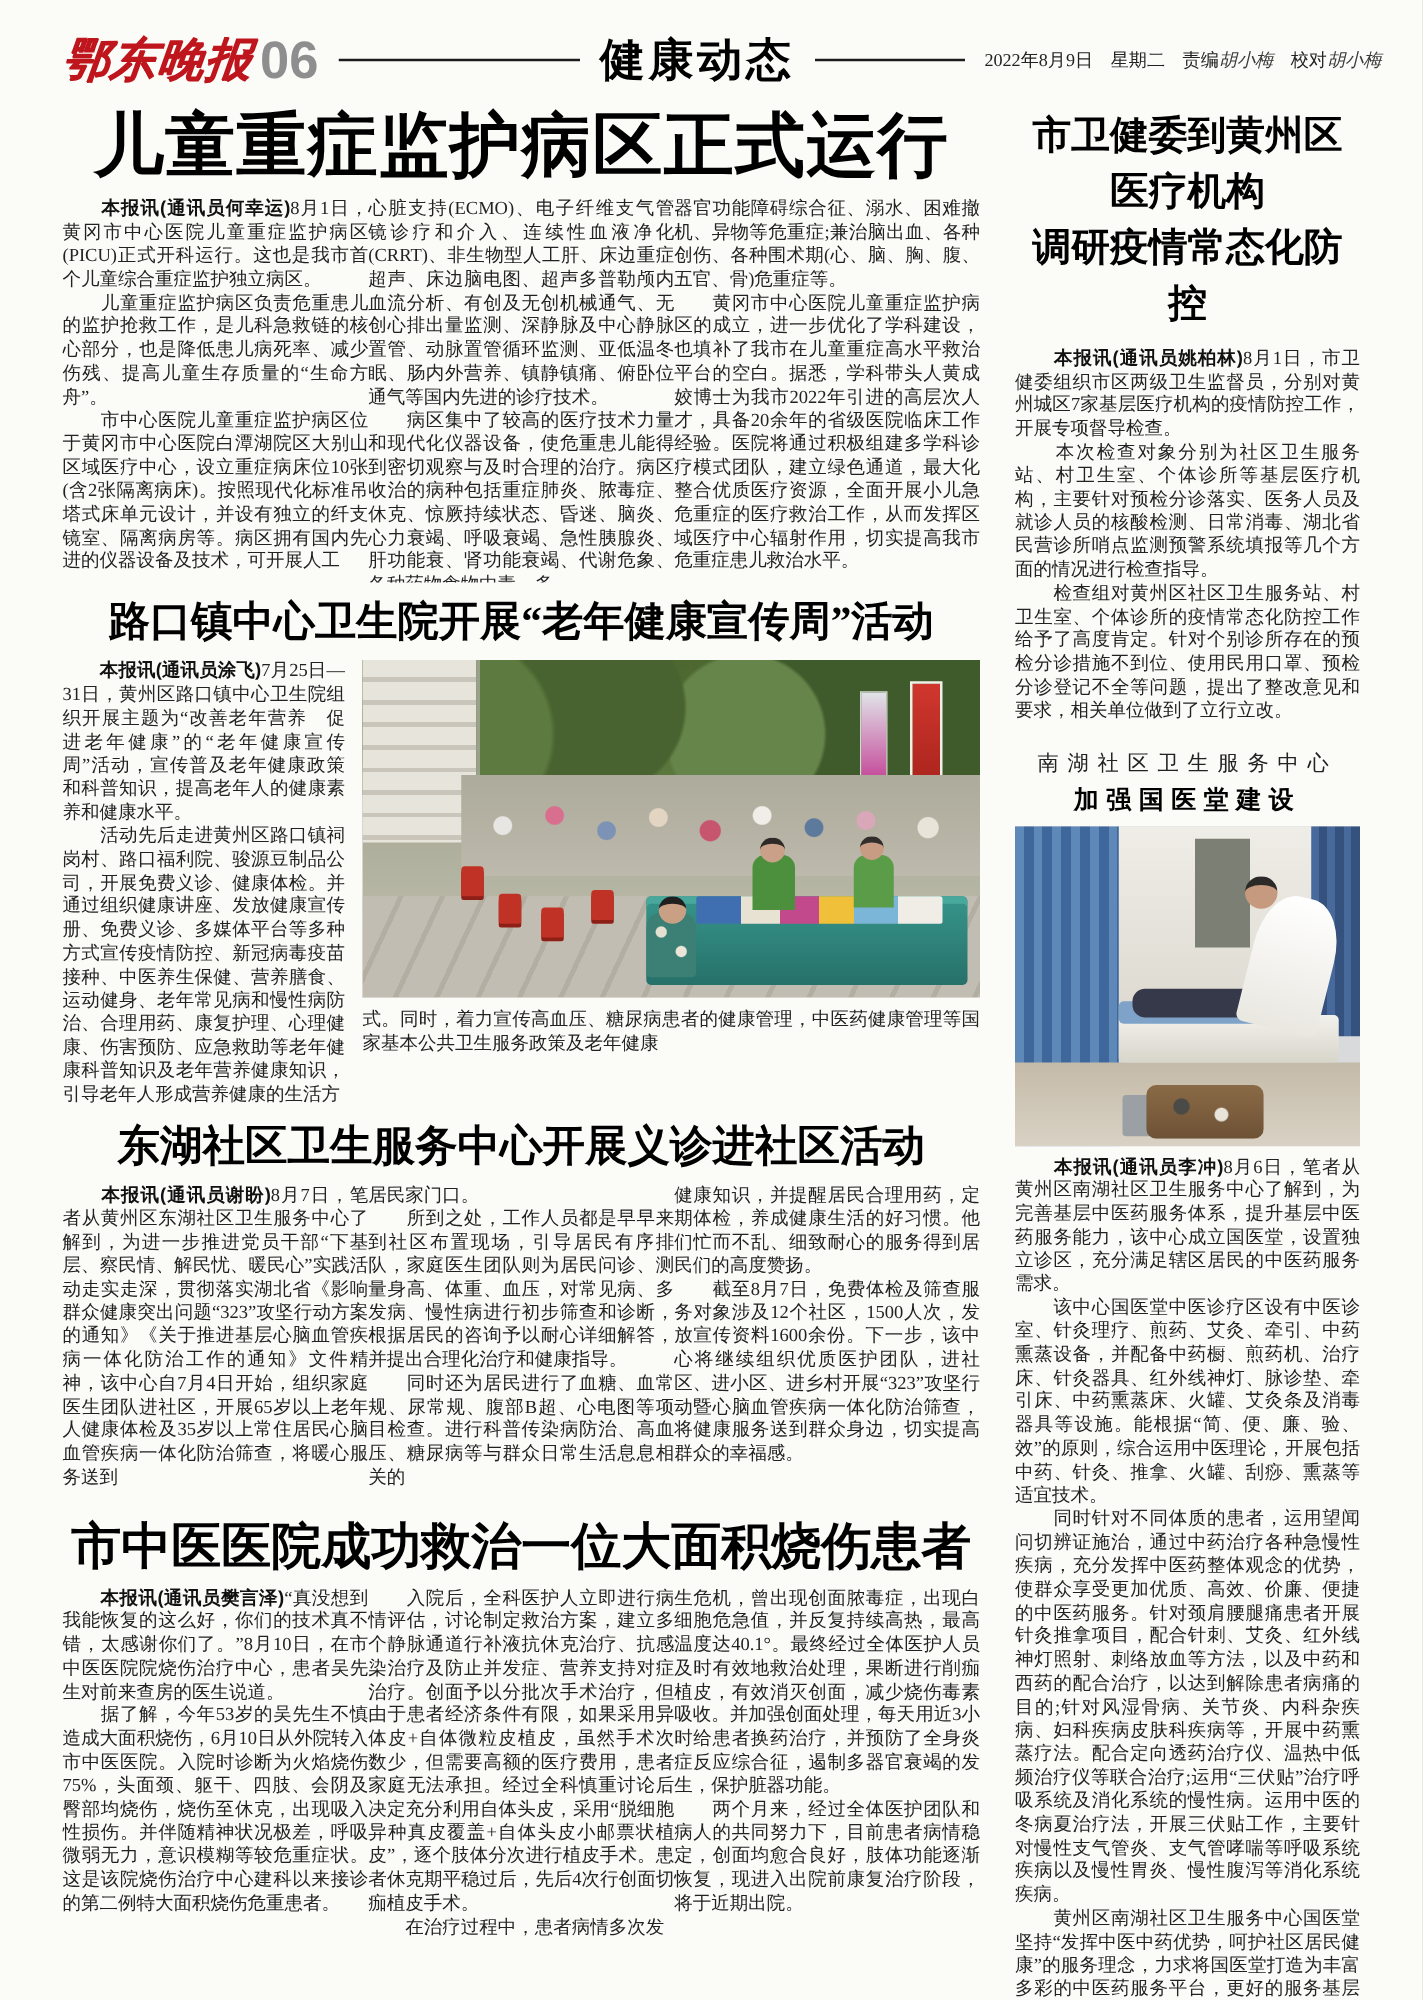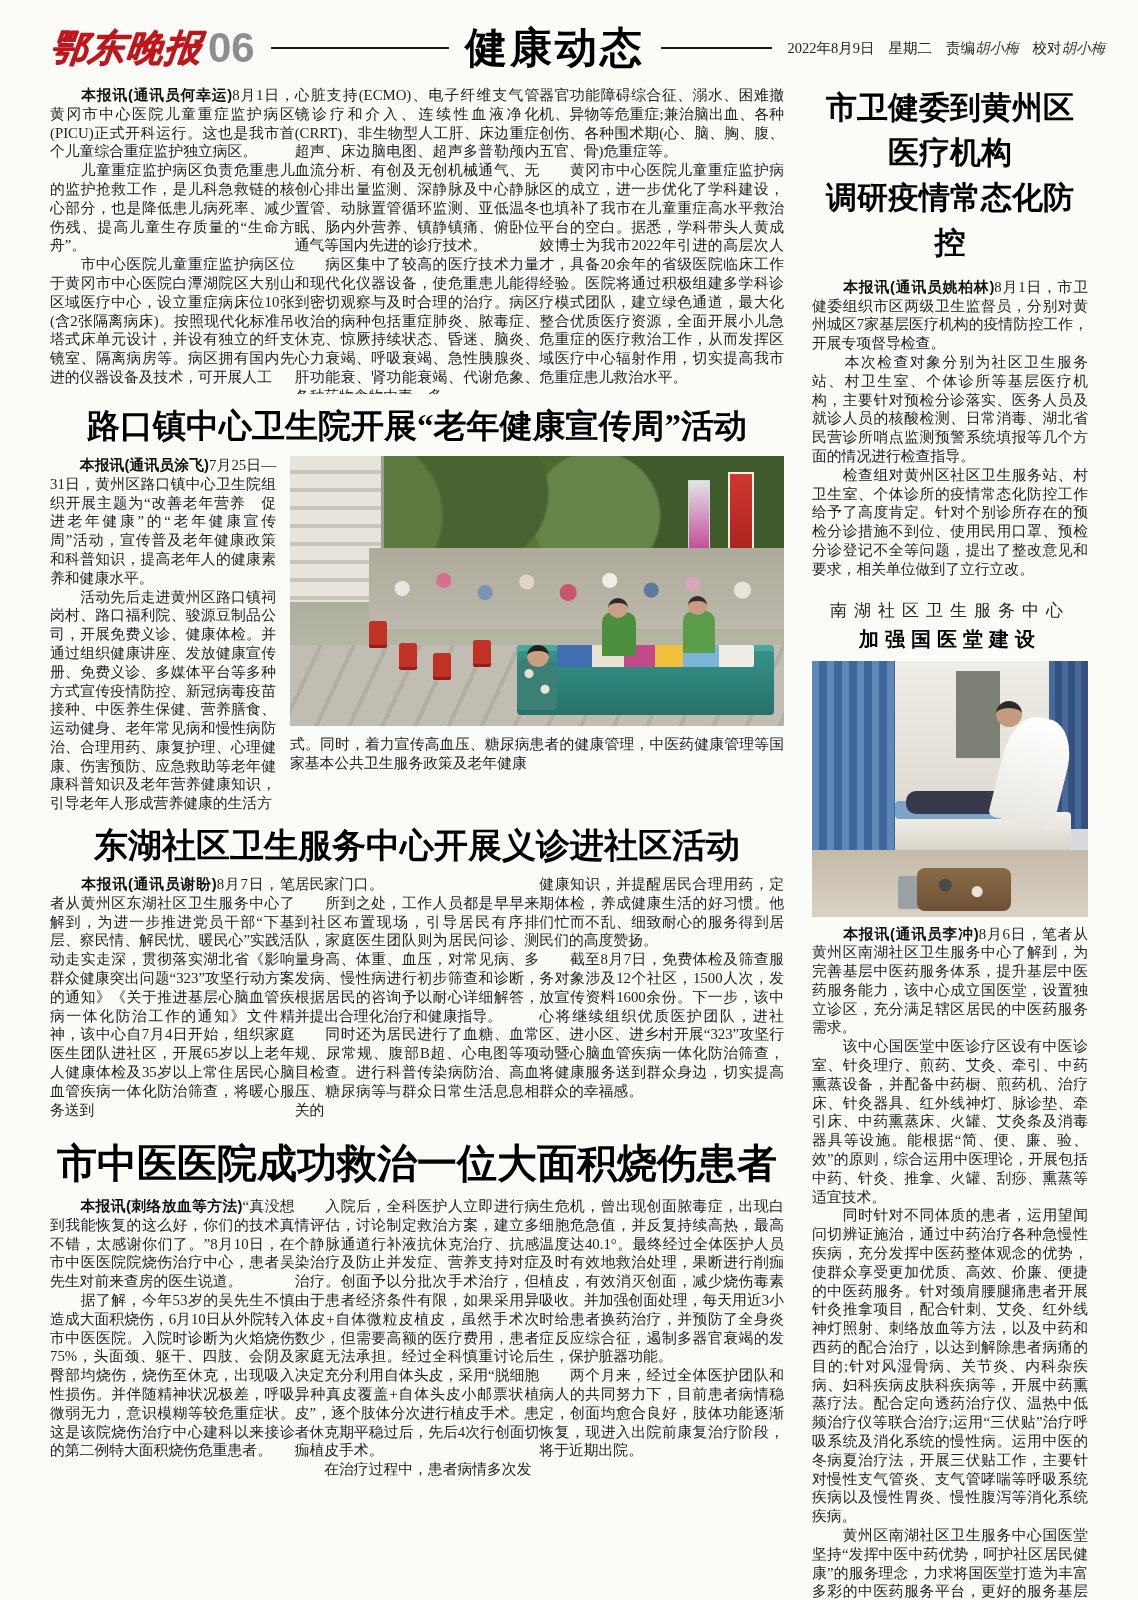--- a/index.html
+++ b/index.html
@@ -20,21 +20,21 @@
     white-space:nowrap;
   }
   .pageno {
     font-family:"Liberation Sans","DejaVu Sans",sans-serif;
     font-size:42px; font-weight:700; color:#8e8e8e; margin-left:6px; line-height:1;
   }
   .mast-rule { height:2px; background:#1c1c1c; flex:1; margin:0 16px; }
   .mast-rule.short { flex:0.62; }
   .section-title {
     font-family:"Liberation Sans","DejaVu Sans",sans-serif;
-    font-size:42px; font-weight:900; letter-spacing:3px; color:#000;
+    font-size:36px; font-weight:900; letter-spacing:3px; color:#000;
     white-space:nowrap; line-height:1;
   }
   .dateinfo { font-size:14.5px; color:#222; white-space:nowrap; display:flex; align-items:baseline; gap:14px; }
   .dateinfo .names { font-style:italic; color:#3a3a3a; }
   
   .content { display:grid; grid-template-columns:734px 276px; column-gap:28px; }
   .left-region, .right-region { min-width:0; }
   
   .body {
     font-size:14.8px; line-height:18.8px; text-align:justify; text-justify:inter-character;
@@ -172,20 +172,21 @@
       <span><span>责编</span><span class="names">胡小梅</span></span>
       <span><span>校对</span><span class="names">胡小梅</span></span>
     </span>
   </header>
 
   <div class="content">
 
     <div class="left-region">
 
       <section class="picu">
+        <h1 class="headline-xl">儿童重症监护病区正式运行</h1>
         <div class="cols">
           <p class="body col"><b class="lead">　　本报讯(通讯员何幸运)</b><span>8月1日，黄冈市中心医院儿童重症监护病区(PICU)正式开科运行。这也是我市首个儿童综合重症监护独立病区。
 　　儿童重症监护病区负责危重患儿的监护抢救工作，是儿科急救链的核心部分，也是降低患儿病死率、减少伤残、提高儿童生存质量的“生命方舟”。
 　　市中心医院儿童重症监护病区位于黄冈市中心医院白潭湖院区大别山区域医疗中心，设立重症病床位10张(含2张隔离病床)。按照现代化标准吊塔式床单元设计，并设有独立的纤支镜室、隔离病房等。病区拥有国内先进的仪器设备及技术，可开展人工</span></p>
           <p class="body col">心脏支持(ECMO)、电子纤维支气管镜诊疗和介入、连续性血液净化(CRRT)、非生物型人工肝、床边重症超声、床边脑电图、超声多普勒颅内血流分析、有创及无创机械通气、无创心排出量监测、深静脉及中心静脉置管、动脉置管循环监测、亚低温冬眠、肠内外营养、镇静镇痛、俯卧位通气等国内先进的诊疗技术。
 　　病区集中了较高的医疗技术力量和现代化仪器设备，使危重患儿能得到密切观察与及时合理的治疗。病区收治的病种包括重症肺炎、脓毒症、休克、惊厥持续状态、昏迷、脑炎、心力衰竭、呼吸衰竭、急性胰腺炎、肝功能衰、肾功能衰竭、代谢危象、各种药物食物中毒、多</p>
           <p class="body col">器官功能障碍综合征、溺水、困难撤机、异物等危重症;兼治脑出血、各种创伤、各种围术期(心、脑、胸、腹、五官、骨)危重症等。
 　　黄冈市中心医院儿童重症监护病区的成立，进一步优化了学科建设，也填补了我市在儿童重症高水平救治平台的空白。据悉，学科带头人黄成姣博士为我市2022年引进的高层次人才，具备20余年的省级医院临床工作经验。医院将通过积极组建多学科诊疗模式团队，建立绿色通道，最大化整合优质医疗资源，全面开展小儿急危重症的医疗救治工作，从而发挥区域医疗中心辐射作用，切实提高我市危重症患儿救治水平。</p>
         </div>
       </section>
@@ -231,21 +232,21 @@
 　　所到之处，工作人员都是早早来到社区布置现场，引导居民有序排队，家庭医生团队则为居民问诊、测量身高、体重、血压，对常见病、多发病、慢性病进行初步筛查和诊断，根据居民的咨询予以耐心详细解答，并提出合理化治疗和健康指导。
 　　同时还为居民进行了血糖、血常规、尿常规、腹部B超、心电图等项目检查。进行科普传染病防治、高血压、糖尿病等与群众日常生活息息相关的</p>
           <p class="body col">健康知识，并提醒居民合理用药，定期体检，养成健康生活的好习惯。他们忙而不乱、细致耐心的服务得到居民们的高度赞扬。
 　　截至8月7日，免费体检及筛查服务对象涉及12个社区，1500人次，发放宣传资料1600余份。下一步，该中心将继续组织优质医护团队，进社区、进小区、进乡村开展“323”攻坚行动暨心脑血管疾病一体化防治筛查，将健康服务送到群众身边，切实提高群众的幸福感。</p>
         </div>
       </section>
 
       <section class="burn">
         <h2 class="sec-title">市中医医院成功救治一位大面积烧伤患者</h2>
         <div class="cols">
-          <p class="body col"><b class="lead">　　本报讯(刺络放血等方法)</b><span>“真没想到我能恢复的这么好，你们的技术真不错，太感谢你们了。”8月10日，在市中医医院院烧伤治疗中心，患者吴先生对前来查房的医生说道。
+          <p class="body col"><b class="lead">　　本报讯(通讯员樊言泽)</b><span>“真没想到我能恢复的这么好，你们的技术真不错，太感谢你们了。”8月10日，在市中医医院院烧伤治疗中心，患者吴先生对前来查房的医生说道。
 　　据了解，今年53岁的吴先生不慎造成大面积烧伤，6月10日从外院转入市中医医院。入院时诊断为火焰烧伤75%，头面颈、躯干、四肢、会阴及臀部均烧伤，烧伤至休克，出现吸入性损伤。并伴随精神状况极差，呼吸微弱无力，意识模糊等较危重症状。这是该院烧伤治疗中心建科以来接诊的第二例特大面积烧伤危重患者。</span></p>
           <p class="body col">　　入院后，全科医护人立即进行病情评估，讨论制定救治方案，建立多个静脉通道行补液抗休克治疗、抗感染治疗及防止并发症、营养支持对症治疗。创面予以分批次手术治疗，但由于患者经济条件有限，如果采用异体皮+自体微粒皮植皮，虽然手术次数少，但需要高额的医疗费用，患者家庭无法承担。经过全科慎重讨论后决定充分利用自体头皮，采用“脱细胞异种真皮覆盖+自体头皮小邮票状植皮”，逐个肢体分次进行植皮手术。患者休克期平稳过后，先后4次行创面切痂植皮手术。
 　　在治疗过程中，患者病情多次发</p>
           <p class="body col">生危机，曾出现创面脓毒症，出现白细胞危急值，并反复持续高热，最高温度达40.1°。最终经过全体医护人员及时有效地救治处理，果断进行削痂植皮，有效消灭创面，减少烧伤毒素吸收。并加强创面处理，每天用近3小时给患者换药治疗，并预防了全身炎症反应综合征，遏制多器官衰竭的发生，保护脏器功能。
 　　两个月来，经过全体医护团队和病人的共同努力下，目前患者病情稳定，创面均愈合良好，肢体功能逐渐恢复，现进入出院前康复治疗阶段，将于近期出院。</p>
         </div>
       </section>
 
     </div>
 

